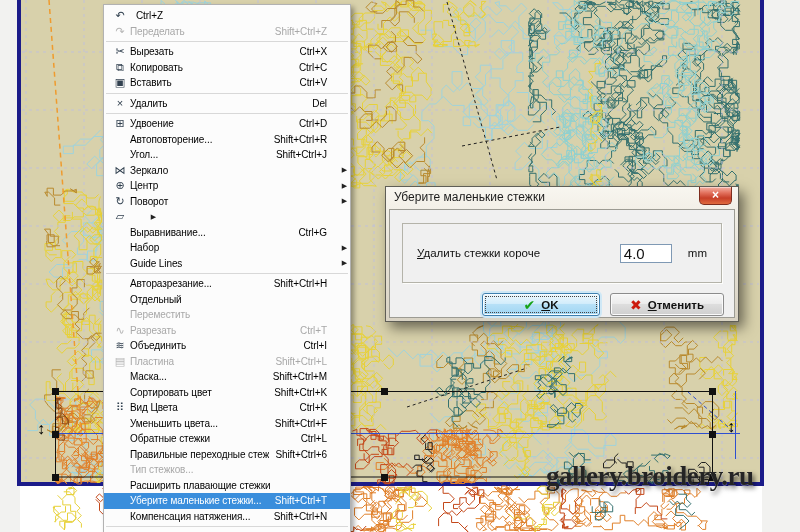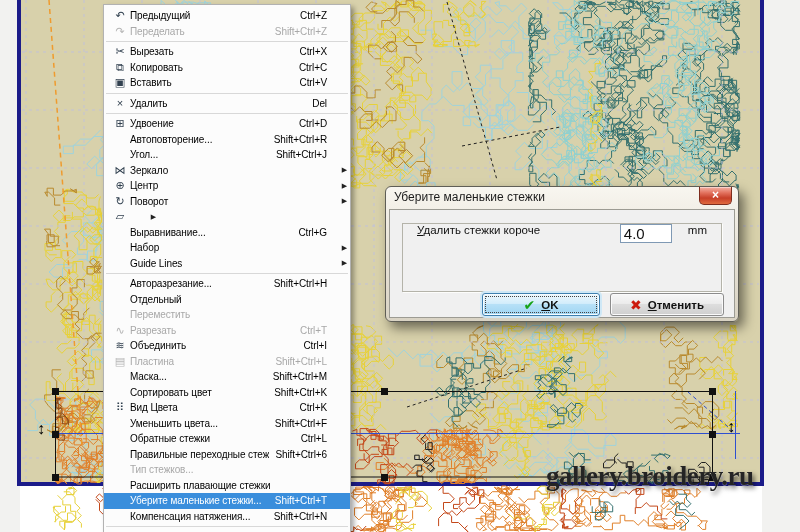--- a/index.html
+++ b/index.html
@@ -18,34 +18,34 @@
   .mi .marr{width:9px;flex:none;font-size:7px;color:#222;text-align:right;}
   .mi.dis{color:#a8a8a8;}
   .mi.dis .mico,.mi.dis .marr{color:#b5b5b5;}
   .mi.hl{background:#3a8edc;color:#fff;}
   .mi.hl .mico,.mi.hl .marr{color:#fff;}
   .msep{height:1px;background:#d8d8d8;margin:2px 2px;}
 
   
   .dlg{position:absolute;left:385px;top:186px;width:354px;height:136px;box-sizing:border-box;
     background:linear-gradient(180deg,#f8f6f0,#e9e4d8 45%,#d9d3c4);
-    border:1px solid #5f5e56;border-radius:6px;
+    border:1px solid #5f5e56;border-radius:0;
     box-shadow:5px 6px 12px rgba(0,0,0,.5);z-index:6;}
   .dlg-title{position:absolute;left:8px;top:0;height:21px;line-height:21px;
     font-size:12px;color:#1c1c1c;}
   .dlg-close{position:absolute;top:0;right:6px;width:33px;height:18px;box-sizing:border-box;
     background:linear-gradient(180deg,#f5b3a6 0%,#e2705c 35%,#c73f28 65%,#e06a3e 100%);
     border:1px solid #7e2d1d;border-top:none;border-radius:0 0 5px 5px;
     box-shadow:inset 0 1px 0 rgba(255,255,255,.45);
     color:#fff;text-align:center;font-weight:bold;font-size:12px;line-height:16px;cursor:default;}
   .dlg-body{position:absolute;left:3px;right:3px;top:22px;bottom:3px;
     background:#f0f0f0;border:1px solid #9c9b93;}
-  .groupbox{position:absolute;left:12px;right:12px;top:13px;height:69px;box-sizing:border-box;
+  .groupbox{position:absolute;left:12px;right:12px;top:13px;height:60px;box-sizing:border-box;
     border:1px solid #b4b3a9;box-shadow:1px 1px 0 #fdfdfb;
-    display:flex;align-items:flex-start;padding:0 14px;}
+    display:flex;align-items:center;padding:0 14px;}
   .fld-label{flex:1;font-size:11.5px;color:#111;}
   .fld-input{flex:none;width:44px;height:17px;box-sizing:content-box;border:1px solid #7f99b4;
     font-family:inherit;font-size:15px;padding:0 3px;background:#fff;color:#111;}
   .fld-unit{flex:none;margin-left:8px;font-size:11.5px;color:#111;padding-left:8px;}
   .btn{position:absolute;top:83px;height:23px;box-sizing:border-box;border-radius:3px;
     display:flex;align-items:center;justify-content:center;gap:6px;
     font-family:inherit;font-size:11.5px;font-weight:600;color:#111;cursor:default;}
   .btn-ok{left:92px;width:118px;border:1px solid #3f80b0;
     background:linear-gradient(180deg,#edf7fd,#d3edfb 45%,#b6e0f7 50%,#9fd5f2);
     box-shadow:0 0 0 2px #cfe8f6, inset 0 0 0 1px #f6fcff;
@@ -782,21 +782,20 @@
     </g>
 </svg>
 
 <div class="watermark">gallery.broidery.ru</div>
 <div class="vcursor" style="left:37px;top:421px;">↕</div>
 <div class="vcursor" style="left:727px;top:419px;">↕</div>
 
 <div class="menu" id="menu">
     <div class="mi">
       <span class="mico">↶</span>
-      <span class="mlbl">Предыдущий</span>
       <span class="msc">Ctrl+Z</span>
       <span class="marr"></span>
     </div>
     <div class="mi dis">
       <span class="mico">↷</span>
       <span class="mlbl">Переделать</span>
       <span class="msc">Shift+Ctrl+Z</span>
       <span class="marr"></span>
     </div>
     <div class="msep"></div>

